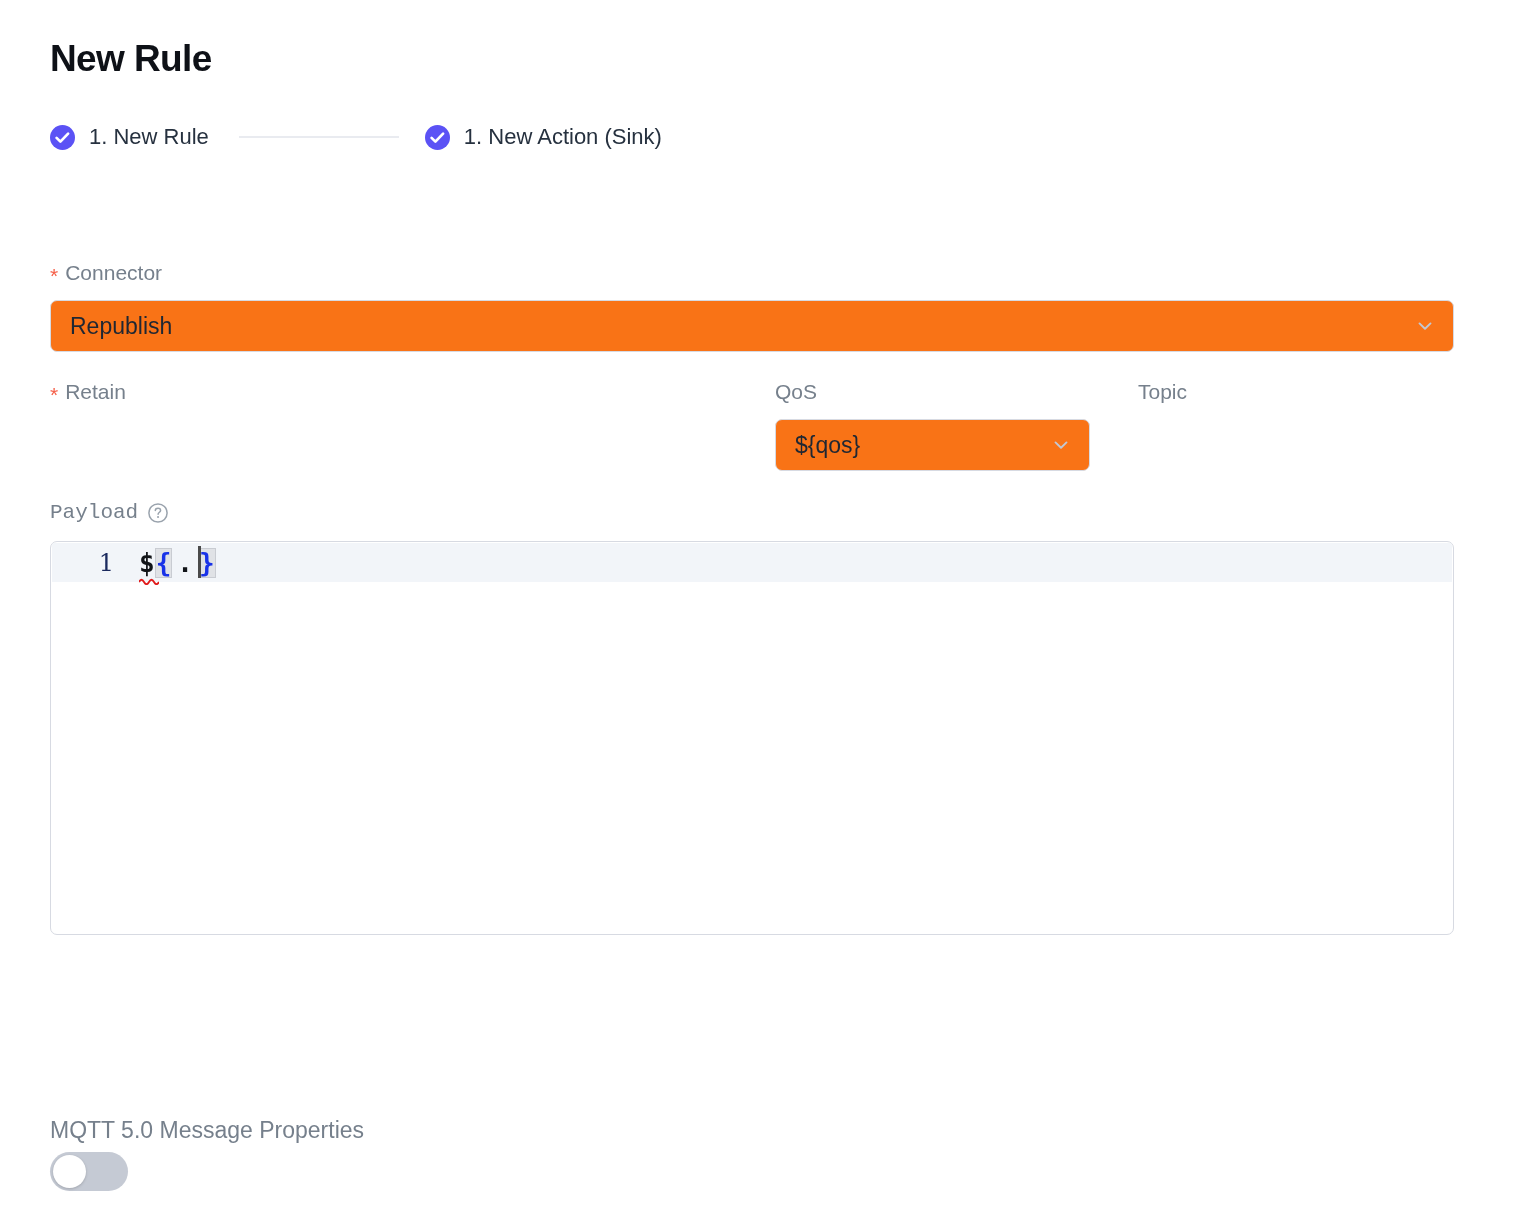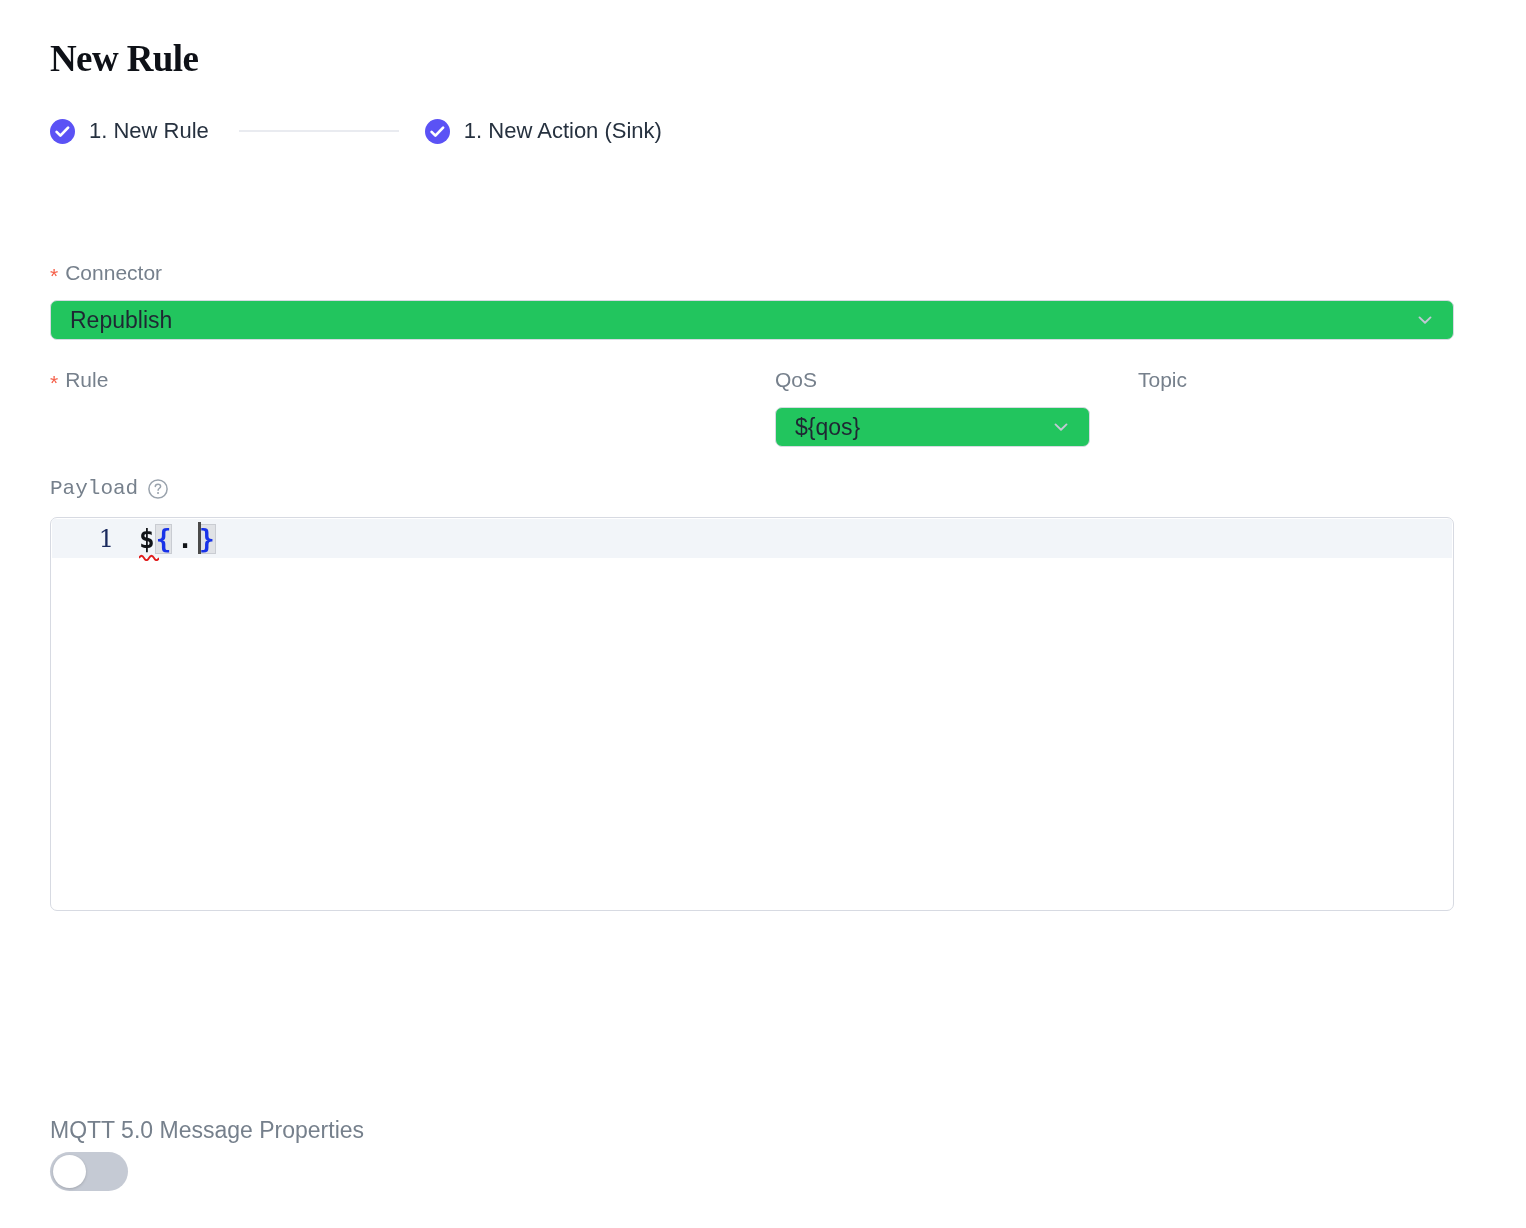--- a/index.html
+++ b/index.html
@@ -9,25 +9,25 @@
     background: #ffffff;
     font-family: "Liberation Sans", sans-serif;
     -webkit-font-smoothing: antialiased;
   }
   .page { position: relative; width: 1526px; height: 1228px; background:#fff; overflow:hidden; }
 
   
   .page-title {
     position: absolute; left: 50px; top: 12px;
     font-size: 37px; font-weight: 700; color: #0e1117;
-    letter-spacing: -0.6px; line-height: 1.2; font-family: Liberation Serif, serif;
-  }
-
-  
-  .steps { position: absolute; left: 50px; top: 118px; display: flex; align-items: center; justify-content: flex-end; }
+    letter-spacing: -0.6px; line-height: 1.2;
+  }
+
+  
+  .steps { position: absolute; left: 50px; top: 124px; display: flex; align-items: center; justify-content: flex-end; }
   .step { display: flex; align-items: center; }
   .step-circle {
     width: 25px; height: 25px; border-radius: 50%;
     background: #5b52f5; flex: 0 0 auto;
     display: flex; align-items: center; justify-content: center;
   }
   .step-circle svg { display:block; }
   .step-label {
     margin-left: 14px; font-size: 22px; color: #26313f; white-space: nowrap;
   }
@@ -43,24 +43,24 @@
     font-size: 21px; color: #76808c; line-height: 1; margin-bottom: 17px;
     display: flex; align-items: center;
   }
   .req-star { color: #f5604a; font-size: 21px; margin-right: 7px; line-height: 1; position: relative; top: 3px; }
 
   .help-icon { margin-left: 9px; display: inline-flex; align-items: center; }
   .help-icon svg { display: block; }
 
   .control {
     position: relative;
-    height: 40px;
+    height: 52px;
     border: 1px solid #d7dae2;
     border-radius: 7px;
-    background: #22c55e;
+    background: #f97316;
     display: flex; align-items: center;
   }
   .control .value {
     font-size: 23px; color: #1f2733; padding-left: 19px;
     white-space: nowrap; overflow: hidden; text-overflow: ellipsis;
   }
   .chevron { position: absolute; right: 17px; top: 50%; transform: translateY(-50%); display:flex; }
   .chevron svg { display:block; }
 
   .row-connector { margin-bottom: 29px; }
@@ -188,21 +188,21 @@
           </svg>
         </span>
       </div>
     </div>
 
     <div class="row-3">
 
       <div class="col-topic">
         <div class="field-label">
           <span class="req-star">*</span>
-          <span>Rule</span>
+          <span>Retain</span>
         </div>
       </div>
 
       <div class="col-qos">
         <div class="field-label">
           <span>QoS</span>
         </div>
         <div class="control">
           <span class="value">${qos}</span>
           <span class="chevron">

